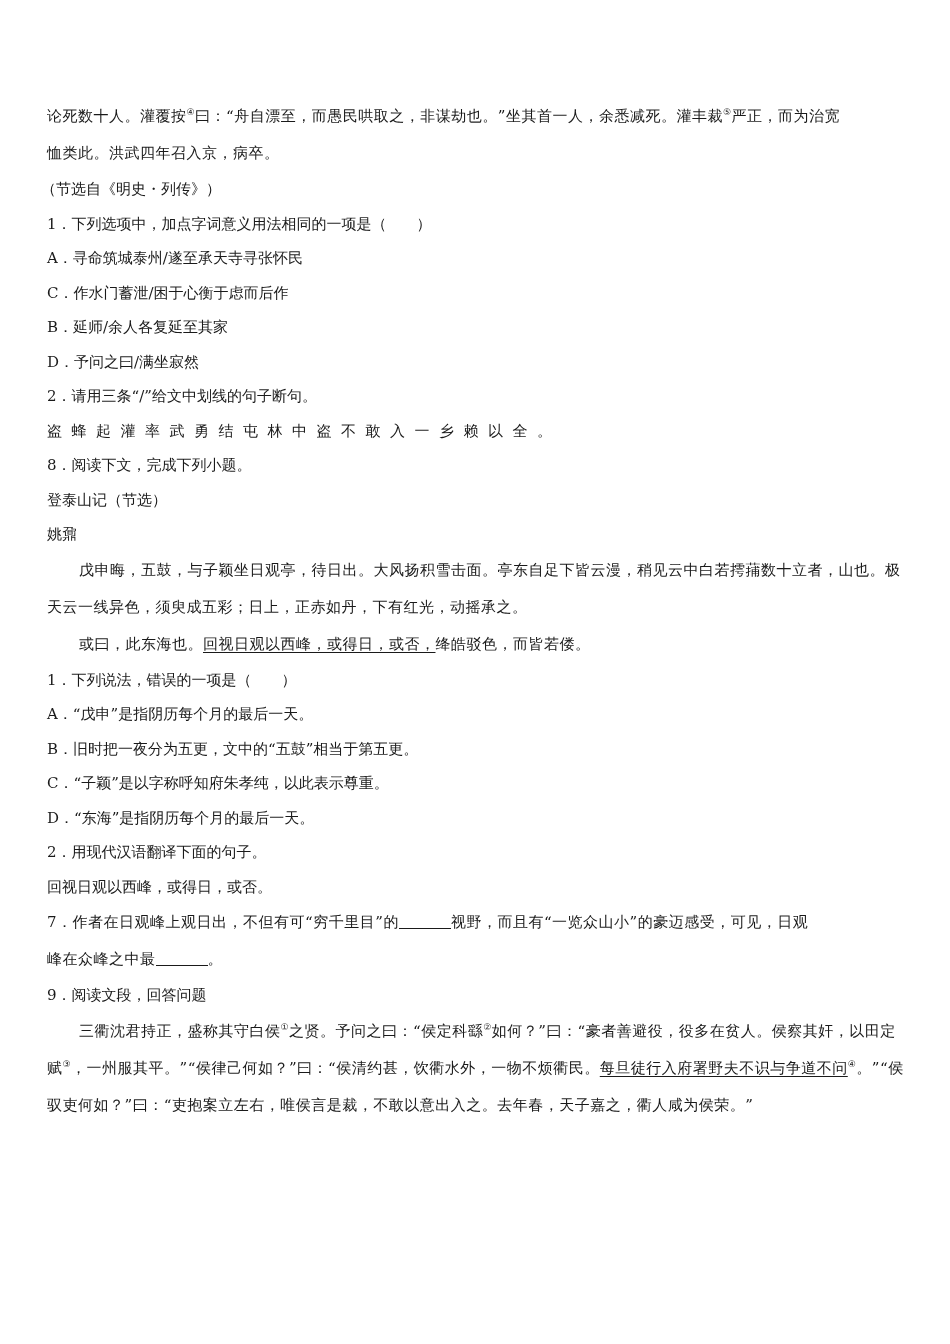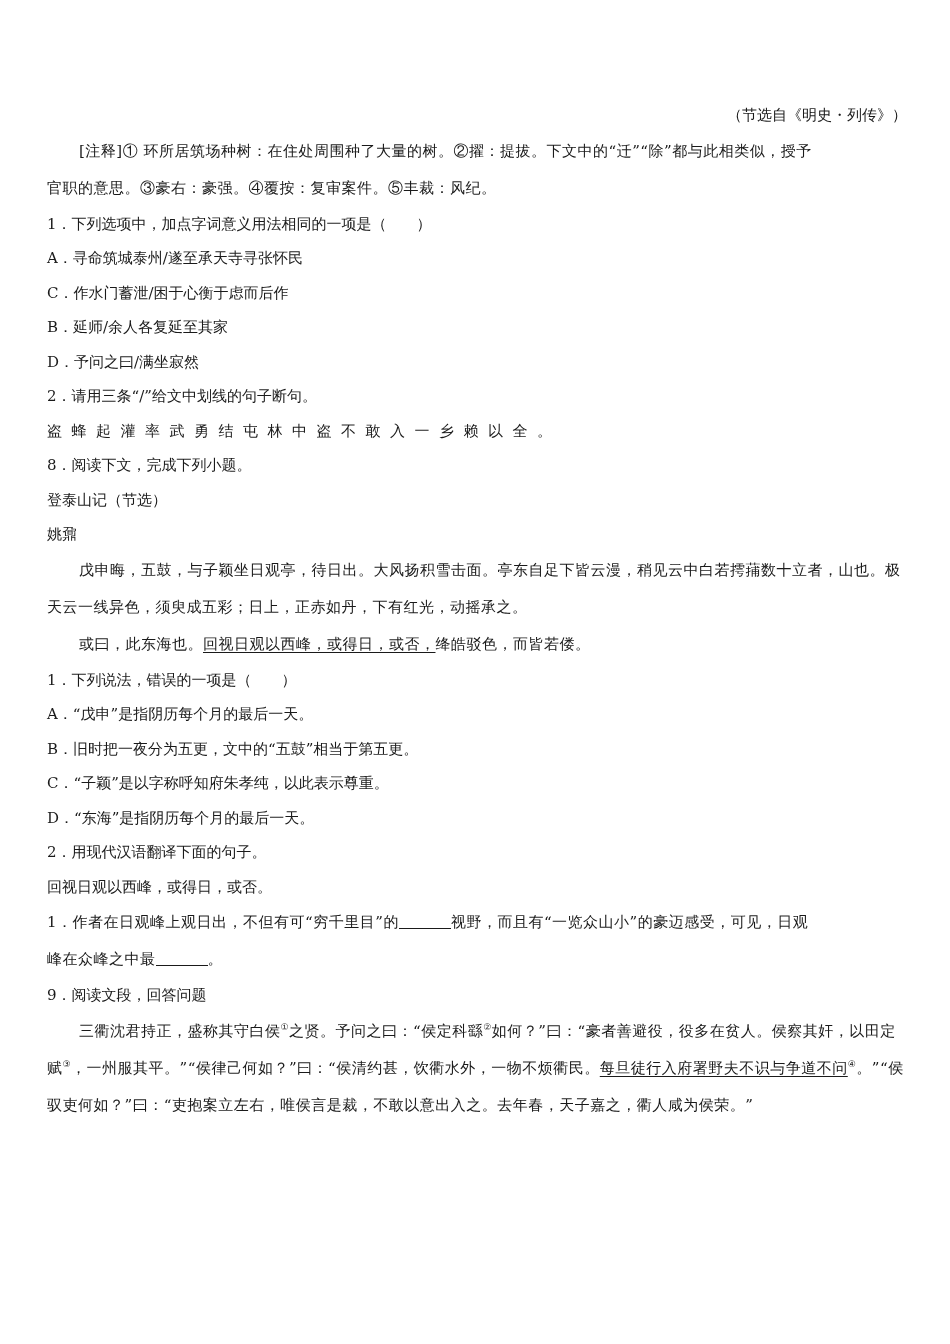--- a/index.html
+++ b/index.html
@@ -16,25 +16,25 @@
   .spaced { letter-spacing: 9.5px; }
   sup { font-size: 9px; vertical-align: 6px; line-height: 0; }
   .u { text-decoration: underline; text-underline-offset: 3px; }
   .blank { display: inline-block; width: 52px; border-bottom: 1px solid #1a1a1a; height: 14px; vertical-align: -2px; }
 </style>
 </head>
 <body>
 
 <div class="page">
 
-  <div class="line" style="margin-left:-6px;text-align:right;">（节选自《明史・列传》）</div>
-  <div class="p-ancient">
-    <div class="indent">[注释]① 环所居筑场种树：在住处周围种了大量的树。②擢：提拔。下文中的“迁”“除”都与此相类似，授予</div>
-    <div>官职的意思。③豪右：豪强。④覆按：复审案件。⑤丰裁：风纪。</div>
+  <div class="p-ancient wrap" style="width:860px;">
+    <span>论死数十人。灌覆按</span><sup>④</sup><span>曰：“舟自漂至，而愚民哄取之，非谋劫也。”坐其首一人，余悉减死。灌丰裁</span><sup>⑤</sup><span>严正，而为治宽</span><br>
+    <span>恤类此。洪武四年召入京，病卒。</span>
   </div>
+  <div class="line" style="margin-left:-6px;">（节选自《明史・列传》）</div>
 
   <div class="line">1．下列选项中，加点字词意义用法相同的一项是（　　）</div>
   <div class="line">A．寻命筑城泰州/遂至承天寺寻张怀民</div>
   <div class="line">C．作水门蓄泄/困于心衡于虑而后作</div>
   <div class="line">B．延师/余人各复延至其家</div>
   <div class="line">D．予问之曰/满坐寂然</div>
   <div class="line">2．请用三条“/”给文中划线的句子断句。</div>
   <div class="line spaced">盗蜂起灌率武勇结屯林中盗不敢入一乡赖以全。</div>
 
   <div class="line">8．阅读下文，完成下列小题。</div>
@@ -46,21 +46,21 @@
   </div>
 
   <div class="line">1．下列说法，错误的一项是（　　）</div>
   <div class="line">A．“戊申”是指阴历每个月的最后一天。</div>
   <div class="line">B．旧时把一夜分为五更，文中的“五鼓”相当于第五更。</div>
   <div class="line">C．“子颖”是以字称呼知府朱孝纯，以此表示尊重。</div>
   <div class="line">D．“东海”是指阴历每个月的最后一天。</div>
   <div class="line">2．用现代汉语翻译下面的句子。</div>
   <div class="line">回视日观以西峰，或得日，或否。</div>
   <div class="p-ancient">
-    <span>1．作者在日观峰上观日出，不但有可“穷千里目”的</span><span class="blank"></span><span>视野，而且有“一览众山小”的豪迈感受，可见，日观</span><br>
+    <span>7．作者在日观峰上观日出，不但有可“穷千里目”的</span><span class="blank"></span><span>视野，而且有“一览众山小”的豪迈感受，可见，日观</span><br>
     <span>峰在众峰之中最</span><span class="blank"></span><span>。</span>
   </div>
 
   <div class="line">9．阅读文段，回答问题</div>
   <div class="p-ancient wrap indent" style="width:864px;">
     <span>三衢沈君持正，盛称其守白侯</span><sup>①</sup><span>之贤。予问之曰：“侯定科繇</span><sup>②</sup><span>如何？”曰：“豪者善避役，役多在贫人。侯察其奸，以田定赋</span><sup>③</sup><span>，一州服其平。”“侯律己何如？”曰：“侯清约甚，饮衢水外，一物不烦衢民。</span><span class="u">每旦徒行入府署野夫不识与争道不问</span><sup>④</sup><span>。”“侯驭吏何如？”曰：“吏抱案立左右，唯侯言是裁，不敢以意出入之。去年春，天子嘉之，衢人咸为侯荣。”</span>
   </div>
 
 </div>
 

